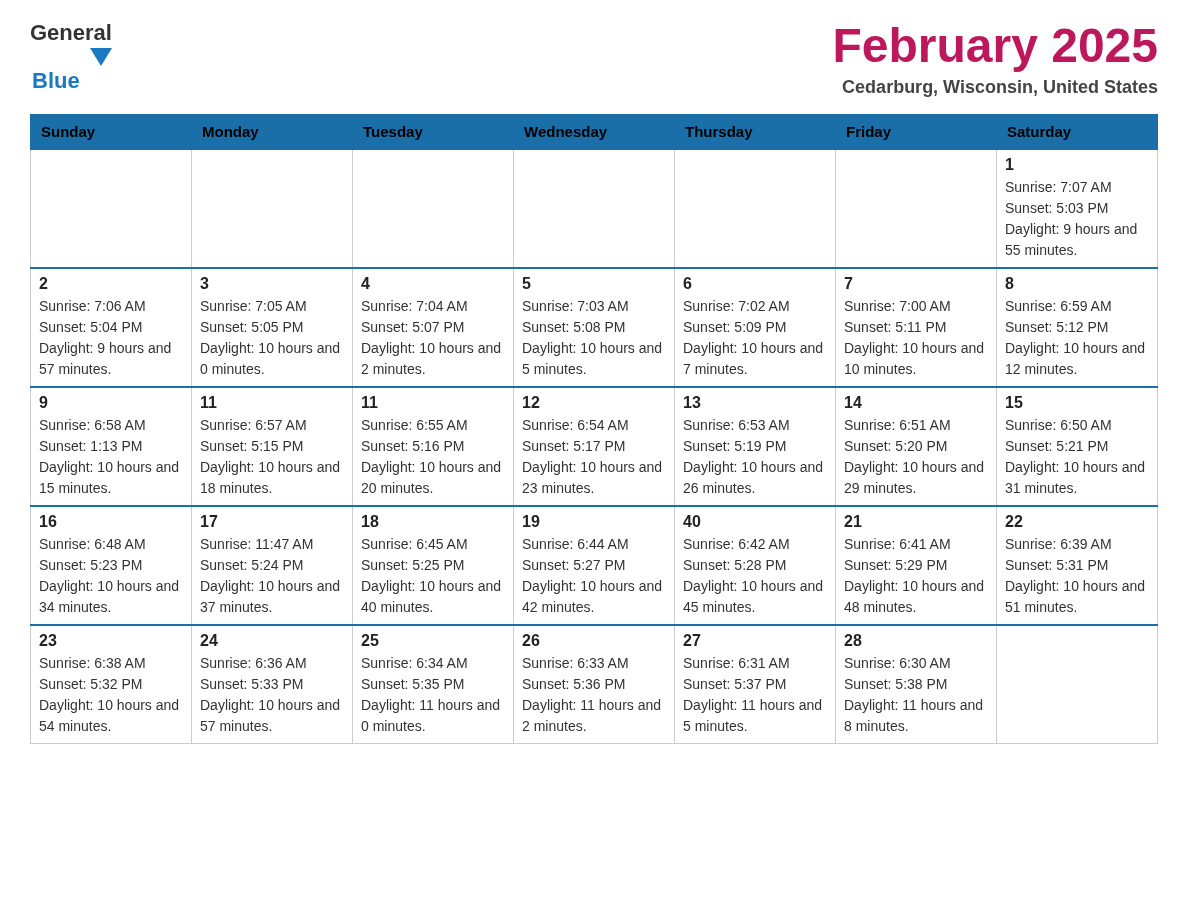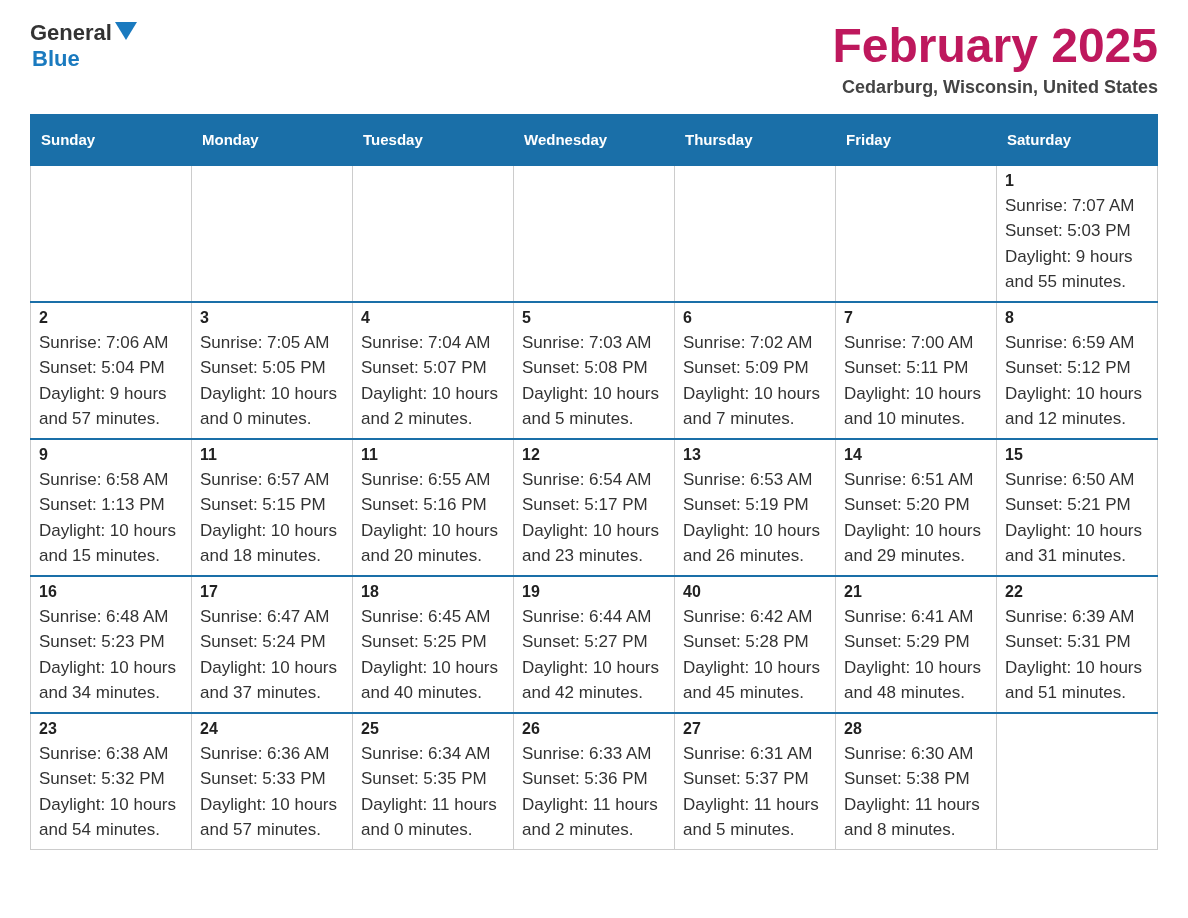--- a/index.html
+++ b/index.html
@@ -41,24 +41,24 @@
       margin-top: 4px;
       font-weight: bold;
     }
     .calendar {
       width: 100%;
       border-collapse: collapse;
       border: 1px solid #999;
     }
     .calendar th {
       background-color: #1a6fa8;
-      color: #ffffff;
+      color: #000000;
       font-size: 15px;
       font-weight: bold;
-      padding: 16px 10px;
+      padding: 8px 10px;
       text-align: left;
       border: 1px solid #1a6fa8;
     }
     .calendar td {
       vertical-align: top;
       width: 14.28%;
       padding: 6px 8px;
       border: 1px solid #ccc;
       min-height: 110px;
       height: 110px;
@@ -68,35 +68,36 @@
       border-top: 2px solid #1a6fa8;
     }
     .day-number {
       font-size: 16px;
       font-weight: bold;
       color: #222;
       display: block;
       margin-bottom: 3px;
     }
     .day-info {
-      font-size: 17px;
+      font-size: 14px;
       color: #333;
       line-height: 1.5;
     }
     .empty-cell {
       background: #f9f9f9;
     }
     .logo-wrapper {
       display: flex;
       flex-direction: column;
       align-items: flex-start;
     }
     .logo-line1 {
       display: flex;
-      align-items: flex-start;
+      align-items: flex-end;
+      flex-direction: column;
     }
     .logo-line2 {
       display: flex;
       align-items: flex-end;
       margin-left: 2px;
     }
   </style>
 </head>
 <body>
 
@@ -235,21 +236,21 @@
       </tr>
       <tr>
         <td>
           <span class="day-number">16</span>
           <div class="day-info">Sunrise: 6:48 AM
 Sunset: 5:23 PM
 Daylight: 10 hours and 34 minutes.</div>
         </td>
         <td>
           <span class="day-number">17</span>
-          <div class="day-info">Sunrise: 6:47 AM
+          <div class="day-info">Sunrise: 11:47 AM
 Sunset: 5:24 PM
 Daylight: 10 hours and 37 minutes.</div>
         </td>
         <td>
           <span class="day-number">18</span>
           <div class="day-info">Sunrise: 6:45 AM
 Sunset: 5:25 PM
 Daylight: 10 hours and 40 minutes.</div>
         </td>
         <td>

